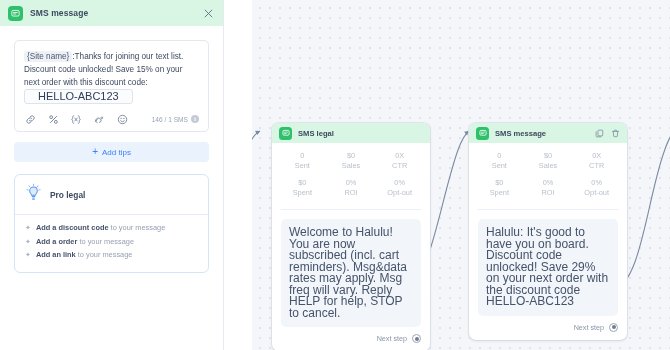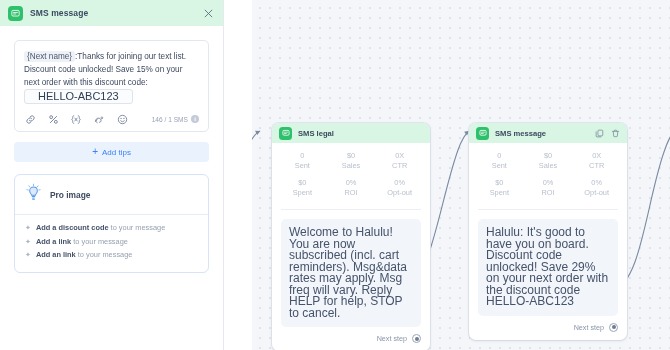--- a/index.html
+++ b/index.html
@@ -310,21 +310,21 @@
         <svg width="9" height="9" viewBox="0 0 12 12" aria-hidden="true">
           <path d="M1.5 1.5l9 9M10.5 1.5l-9 9" stroke="#5d6b82" stroke-width="1.2" stroke-linecap="round"></path>
         </svg>
       </span>
     </div>
 
     <div class="panel-body">
 
       <div class="msg-box">
         <div class="msg-text">
-          <span class="token-site">{Next name}</span><span>:Thanks for joining our text list. Discount code unlocked! Save 15% on your next order with this discount code:</span>
+          <span class="token-site">{Site name}</span><span>:Thanks for joining our text list. Discount code unlocked! Save 15% on your next order with this discount code:</span>
           <span class="token-code">HELLO-ABC123</span>
         </div>
 
         <div class="msg-tools">
           <span class="tool">
             <svg width="11" height="11" viewBox="0 0 16 16" aria-hidden="true">
               <path d="M6.5 9.5a3 3 0 0 0 4.2 0l2-2a3 3 0 0 0-4.2-4.2l-1 1" fill="none" stroke="#6b7a94" stroke-width="1.3" stroke-linecap="round"></path>
               <path d="M9.5 6.5a3 3 0 0 0-4.2 0l-2 2a3 3 0 0 0 4.2 4.2l1-1" fill="none" stroke="#6b7a94" stroke-width="1.3" stroke-linecap="round"></path>
             </svg>
           </span>
@@ -374,30 +374,30 @@
         <div class="protips-head">
           <span>
             <svg width="17" height="19" viewBox="0 0 20 22" aria-hidden="true">
               <path d="M10 1.2v1.6M4.6 3.1l1 1.3M15.4 3.1l-1 1.3M2.2 7.7l1.6.4M17.8 7.7l-1.6.4" stroke="#86b6f0" stroke-width="1.1" stroke-linecap="round"></path>
               <path d="M10 4.6c2.6 0 4.5 2 4.5 4.5 0 1.7-1 2.8-1.6 3.6-.4.5-.6 1-.6 1.6h-4.6c0-.6-.2-1.1-.6-1.6-.6-.8-1.6-1.9-1.6-3.6 0-2.5 1.9-4.5 4.5-4.5z" fill="#dbeafe" stroke="#5b9bea" stroke-width="1.2" stroke-linejoin="round"></path>
               <rect x="7.9" y="14.8" width="4.2" height="1.5" rx=".7" fill="#5b9bea"></rect>
               <rect x="8.4" y="16.8" width="3.2" height="1.4" rx=".7" fill="#5b9bea"></rect>
               <path d="M9 18.9h2" stroke="#5b9bea" stroke-width="1.2" stroke-linecap="round"></path>
             </svg>
           </span>
-          <span class="protips-title">Pro image</span>
+          <span class="protips-title">Pro legal</span>
         </div>
         <div class="protips-list">
           <div class="tip">
             <span class="bullet">✦</span>
             <span><b>Add a discount code</b><span> to your message</span></span>
           </div>
           <div class="tip">
             <span class="bullet">✦</span>
-            <span><b>Add a link</b><span> to your message</span></span>
+            <span><b>Add a order</b><span> to your message</span></span>
           </div>
           <div class="tip">
             <span class="bullet">✦</span>
             <span><b>Add an link</b><span> to your message</span></span>
           </div>
         </div>
       </div>
 
     </div>
   </aside>

